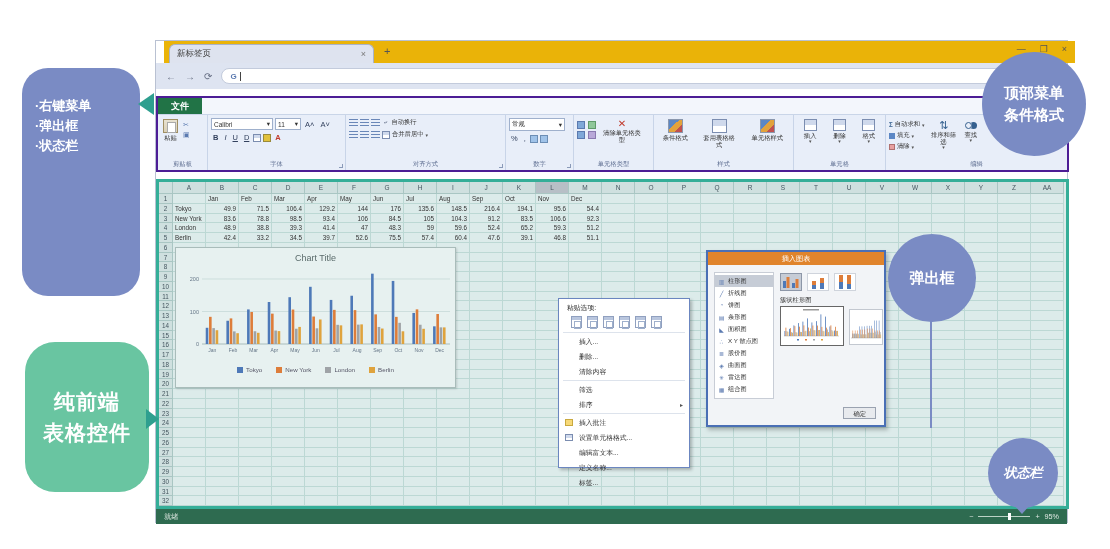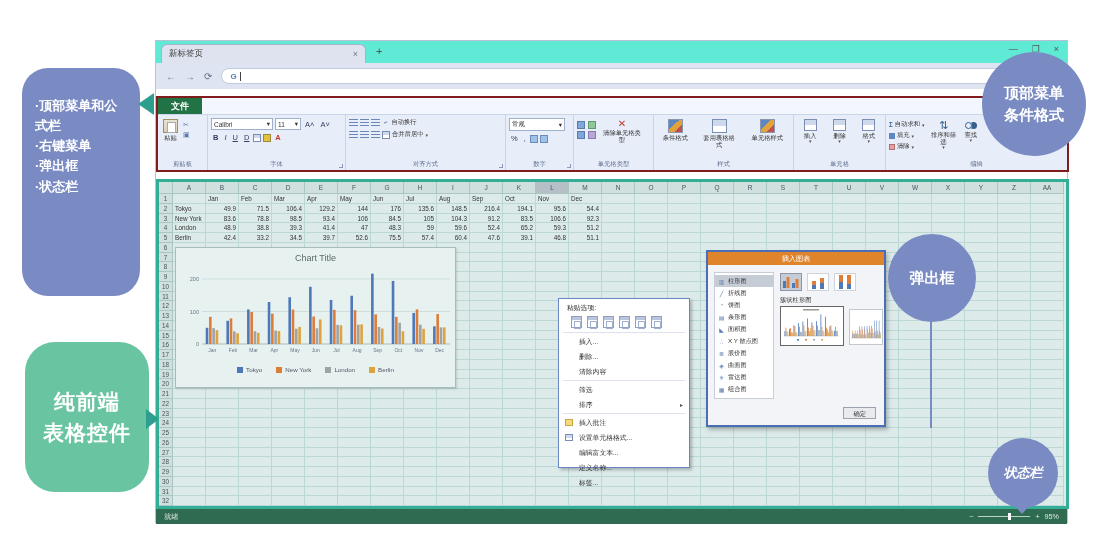--- a/index.html
+++ b/index.html
@@ -18,33 +18,33 @@
   .circle { position:absolute; background:#7a8bc4; border-radius:50%; color:#fff; display:flex; flex-direction:column; justify-content:center; align-items:center; font-weight:600; z-index:60; text-align:center; }
   .c-top { left:982px; top:52px; width:104px; height:104px; font-size:15px; line-height:1.5; }
   .c-ctx { left:514px; top:238px; width:95px; height:95px; font-size:16px; line-height:1.5; }
   .c-pop { left:888px; top:234px; width:88px; height:88px; font-size:15px; }
   .c-status { left:988px; top:438px; width:70px; height:70px; font-size:13px;font-style:italic; }
   .c-status-ptr { position:absolute; left:1014px; top:505px; width:0; height:0; border-left:8px solid transparent; border-right:8px solid transparent; border-top:9px solid #7a8bc4; z-index:60; }
   .stem { position:absolute; left:930px; top:318px; width:2px; height:110px; background:#7a8bc4; z-index:39; }
 
   
   .browser { position:absolute; left:155px; top:40px; width:913px; height:483px; background:#fff; border:1px solid #b9c1d2; z-index:10; }
-  .tabbar { position:absolute; left:0; top:0; width:100%; height:22px; background:#5eead4; }
+  .tabbar { position:absolute; left:8px; top:0; width:100%; height:22px; background:#eab308; }
   .tab { position:absolute; left:5px; top:3px; width:205px; height:19px; background:#dee3ef; border:1px solid #a9b3c8; border-bottom:none; border-radius:6px 6px 0 0; display:flex; align-items:center; padding:0 7px; font-size:8.5px; color:#444; }
   .tab .t-close { margin-left:auto; color:#777; font-size:9px; }
   .newtab { position:absolute; left:220px; top:4px; font-size:11px; color:#555; }
   .winctl { position:absolute; right:8px; top:3px; display:flex; gap:14px; font-size:9px; color:#555; }
   .addrbar { position:absolute; left:0; top:22px; width:100%; height:26px; background:#dee4f1; display:flex; align-items:center; padding:0 10px; gap:9px; }
   .nav-ic { font-size:10px; color:#697186; }
   .addr-field { flex:1; height:16px; background:#fff; border:1px solid #c3cbdc; border-radius:9px; display:flex; align-items:center; padding:0 8px; gap:3px; }
   .addr-g { font-size:8px; font-weight:bold; color:#5b7ab0; }
   .addr-caret { width:1px; height:9px; background:#444; }
 
   
-  .ribbon { position:absolute; left:0; top:55px; width:913px; height:76px; background:#e8eef9; border:2px solid #7f1d1d; }
+  .ribbon { position:absolute; left:0; top:55px; width:913px; height:76px; background:#e8eef9; border:2px solid #4c1d95; }
   .menubar { position:absolute; left:0; top:0; width:100%; height:17px; background:#f3f6fc; display:flex; align-items:stretch; border-bottom:1px solid #c9d5e8; }
   .file-tab { width:44px; background:#217346; color:#fff; font-size:9px; font-weight:bold; display:flex; align-items:center; justify-content:center; }
   .menu-tabs { display:flex; }
   .mtab { padding:0 11px; font-size:8.5px; color:#3c4a63; display:flex; align-items:center; }
   .mtab.active { background:#e8eef9; border:1px solid #b8c6de; border-bottom:none; color:#1f3a67; }
   .ribbon-body { position:absolute; left:0; top:17px; width:100%; height:55px; display:flex; }
   .rgroup { position:relative; border-right:1px solid #c8d4e8; height:100%; padding:3px 3px 10px 3px; }
   .rg-label { position:absolute; left:0; bottom:1px; width:100%; text-align:center; font-size:6.3px; color:#5f6f92; }
   .dlg-launch { position:absolute; right:2px; bottom:2px; width:4px; height:4px; border-right:1px solid #8a9ab8; border-bottom:1px solid #8a9ab8; }
   .rg-content { display:flex; height:100%; align-items:flex-start; gap:3px; }
@@ -119,21 +119,20 @@
   .sb-track { position:relative; width:52px; height:1px; background:#bcd3c6; }
   .sb-thumb { position:absolute; left:30px; top:-3px; width:3px; height:7px; background:#fff; }
 </style>
 </head>
 <body>
 
 <div class="stage">
 
   <div class="bubble bubble-editor">
     <div class="b-items">
-      <div>·顶部菜单和公式栏</div>
       <div>·右键菜单</div>
       <div>·弹出框</div>
       <div>·状态栏</div>
     </div>
   </div>
   <div class="ptr-left"></div>
   <div class="bubble-frontend bubble">
     <div>纯前端</div>
     <div>表格控件</div>
   </div>

